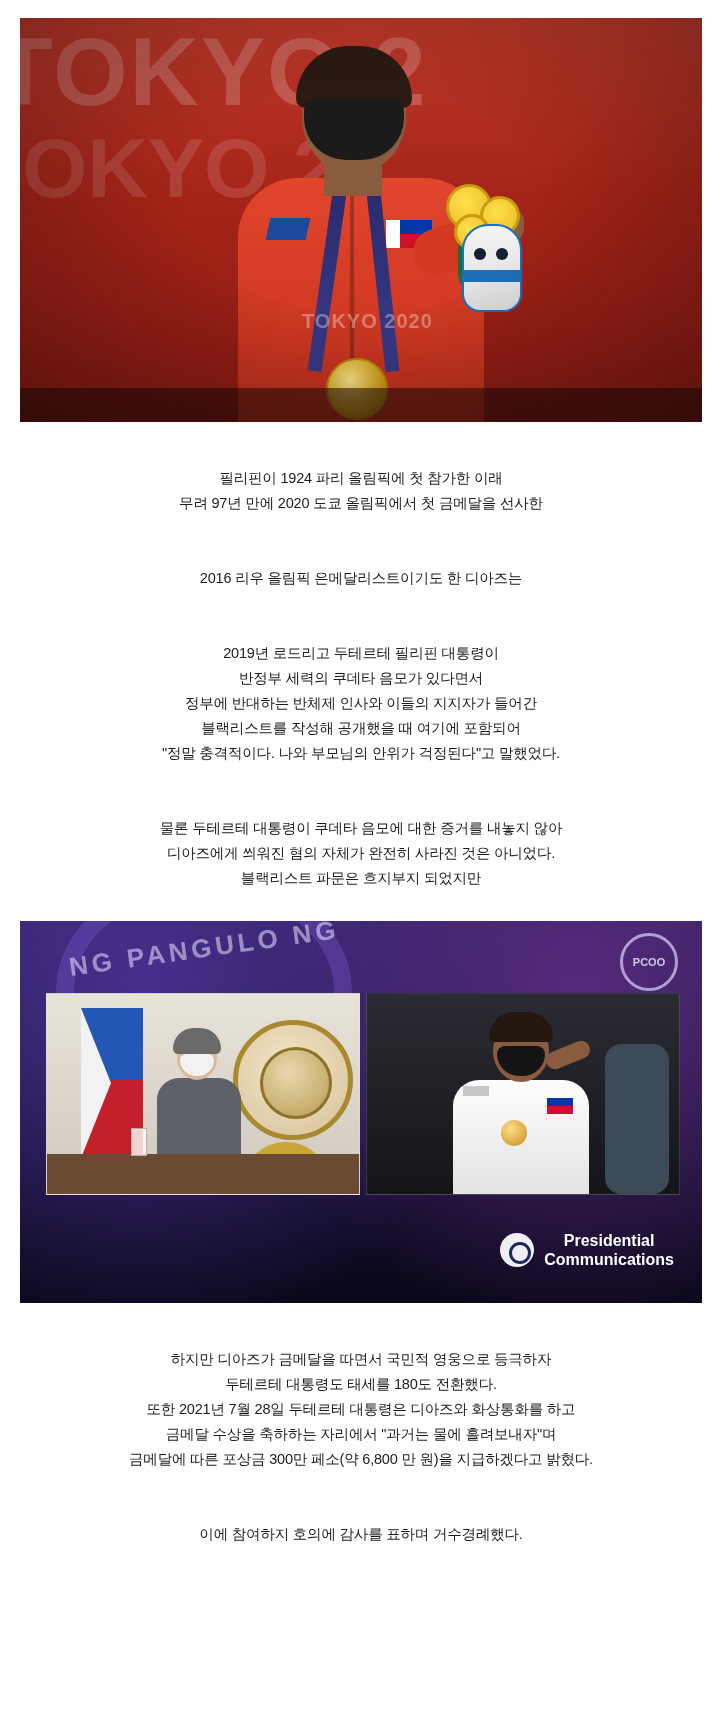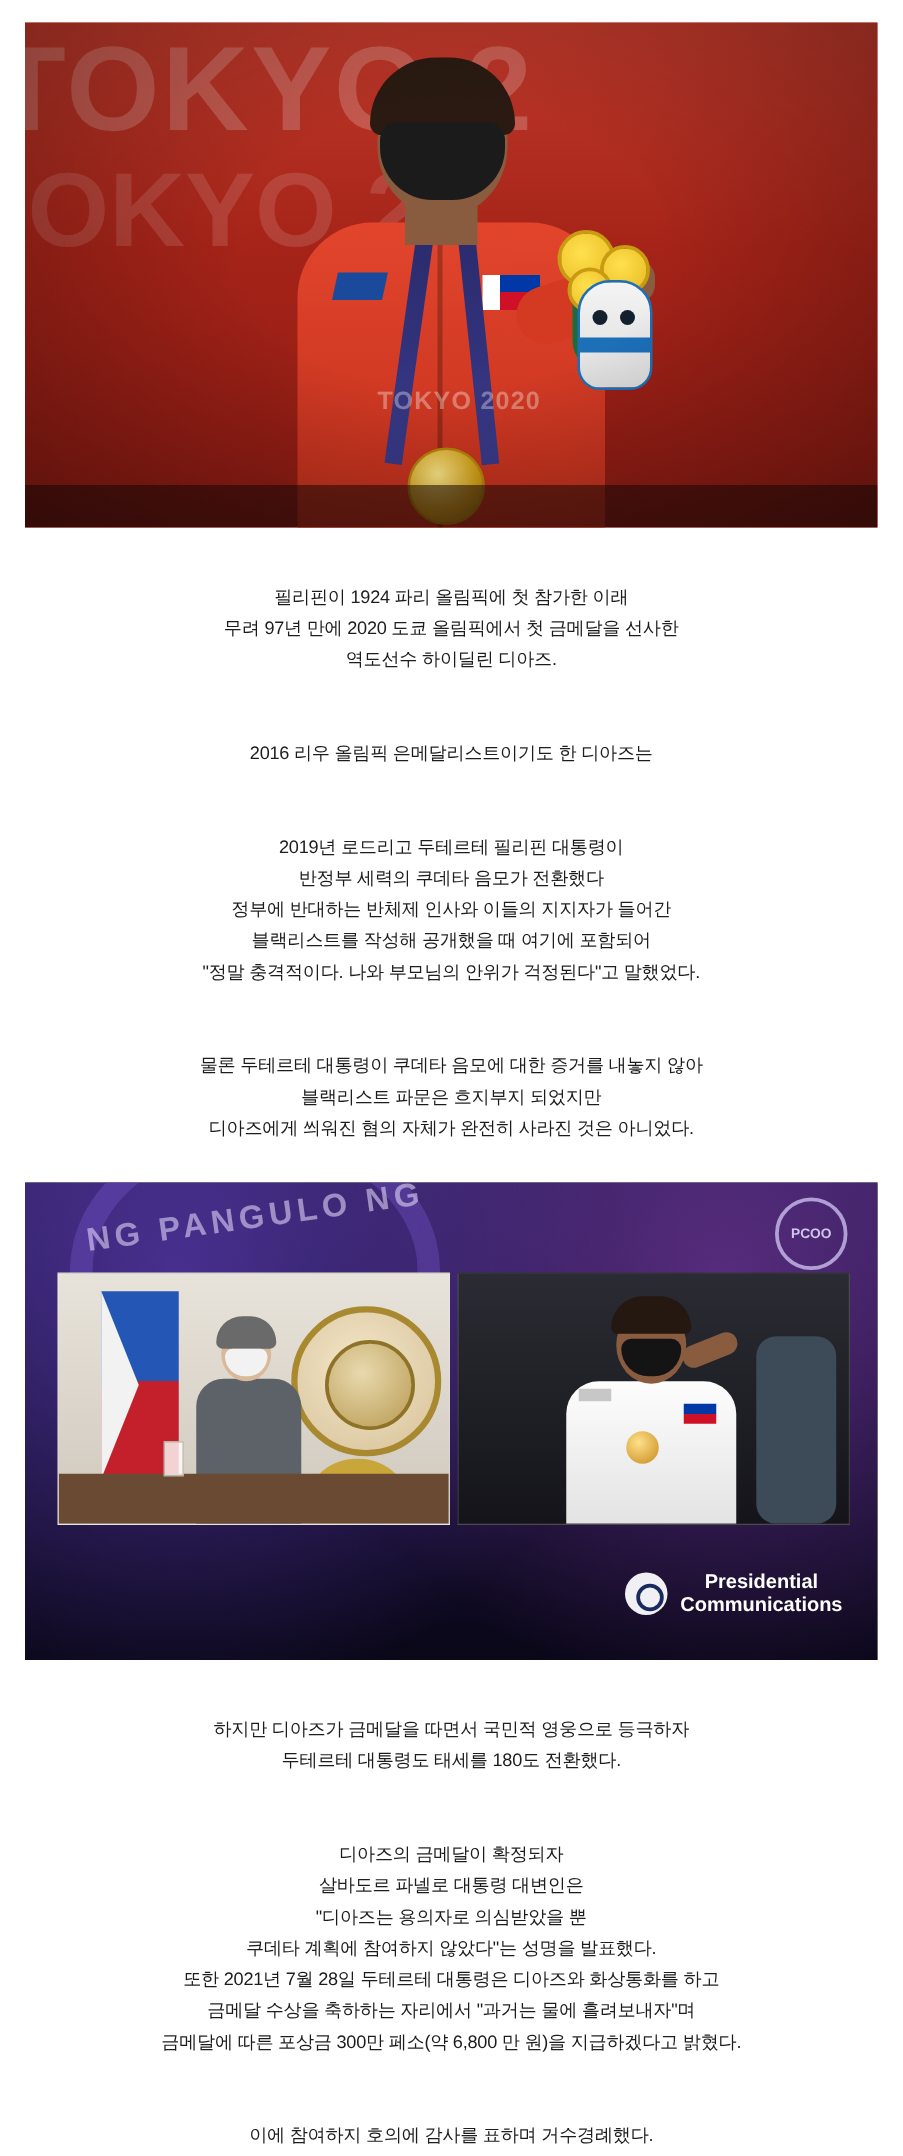--- a/index.html
+++ b/index.html
@@ -597,39 +597,38 @@
     <div class="p1-podium"></div>
     <div class="p1-vignette"></div>
   </div>
 
   <div class="textblock">
     <div class="spacer-top"></div>
 
     <div class="para gap-sm">
       <span class="para-line">필리핀이 1924 파리 올림픽에 첫 참가한 이래</span>
       <span class="para-line">무려 97년 만에 2020 도쿄 올림픽에서 첫 금메달을 선사한</span>
-      <span class="para-line">역도선수 하이딜린 디아즈.</span>
     </div>
 
     <div class="para gap-lg">
       <span class="para-line">2016 리우 올림픽 은메달리스트이기도 한 디아즈는</span>
     </div>
 
     <div class="para gap-lg">
       <span class="para-line">2019년 로드리고 두테르테 필리핀 대통령이</span>
-      <span class="para-line">반정부 세력의 쿠데타 음모가 전환했다</span>
+      <span class="para-line">반정부 세력의 쿠데타 음모가 있다면서</span>
       <span class="para-line">정부에 반대하는 반체제 인사와 이들의 지지자가 들어간</span>
       <span class="para-line">블랙리스트를 작성해 공개했을 때 여기에 포함되어</span>
       <span class="para-line">"정말 충격적이다. 나와 부모님의 안위가 걱정된다"고 말했었다.</span>
     </div>
 
     <div class="para gap-lg">
       <span class="para-line">물론 두테르테 대통령이 쿠데타 음모에 대한 증거를 내놓지 않아</span>
+      <span class="para-line">디아즈에게 씌워진 혐의 자체가 완전히 사라진 것은 아니었다.</span>
       <span class="para-line">블랙리스트 파문은 흐지부지 되었지만</span>
-      <span class="para-line">디아즈에게 씌워진 혐의 자체가 완전히 사라진 것은 아니었다.</span>
     </div>
 
     <div class="spacer-bot"></div>
   </div>
 
   <div class="photo2">
     <div class="p2-bg"></div>
     <div class="p2-seal"></div>
     <div class="p2-arcnote">NG PANGULO NG</div>
     <div class="p2-logo">PCOO</div>
@@ -671,26 +670,20 @@
   </div>
 
   <div class="textblock">
     <div class="spacer-top"></div>
 
     <div class="para gap-sm">
       <span class="para-line">하지만 디아즈가 금메달을 따면서 국민적 영웅으로 등극하자</span>
       <span class="para-line">두테르테 대통령도 태세를 180도 전환했다.</span>
     </div>
 
-    <div class="para gap-lg">
-      <span class="para-line">디아즈의 금메달이 확정되자</span>
-      <span class="para-line">살바도르 파넬로 대통령 대변인은</span>
-      <span class="para-line">"디아즈는 용의자로 의심받았을 뿐</span>
-      <span class="para-line">쿠데타 계획에 참여하지 않았다"는 성명을 발표했다.</span>
-    </div>
 
     <div class="para gap-md">
       <span class="para-line">또한 2021년 7월 28일 두테르테 대통령은 디아즈와 화상통화를 하고</span>
       <span class="para-line">금메달 수상을 축하하는 자리에서 "과거는 물에 흘려보내자"며</span>
       <span class="para-line">금메달에 따른 포상금 300만 페소(약 6,800 만 원)을 지급하겠다고 밝혔다.</span>
     </div>
 
     <div class="para gap-lg">
       <span class="para-line">이에 참여하지 호의에 감사를 표하며 거수경례했다.</span>
     </div>

